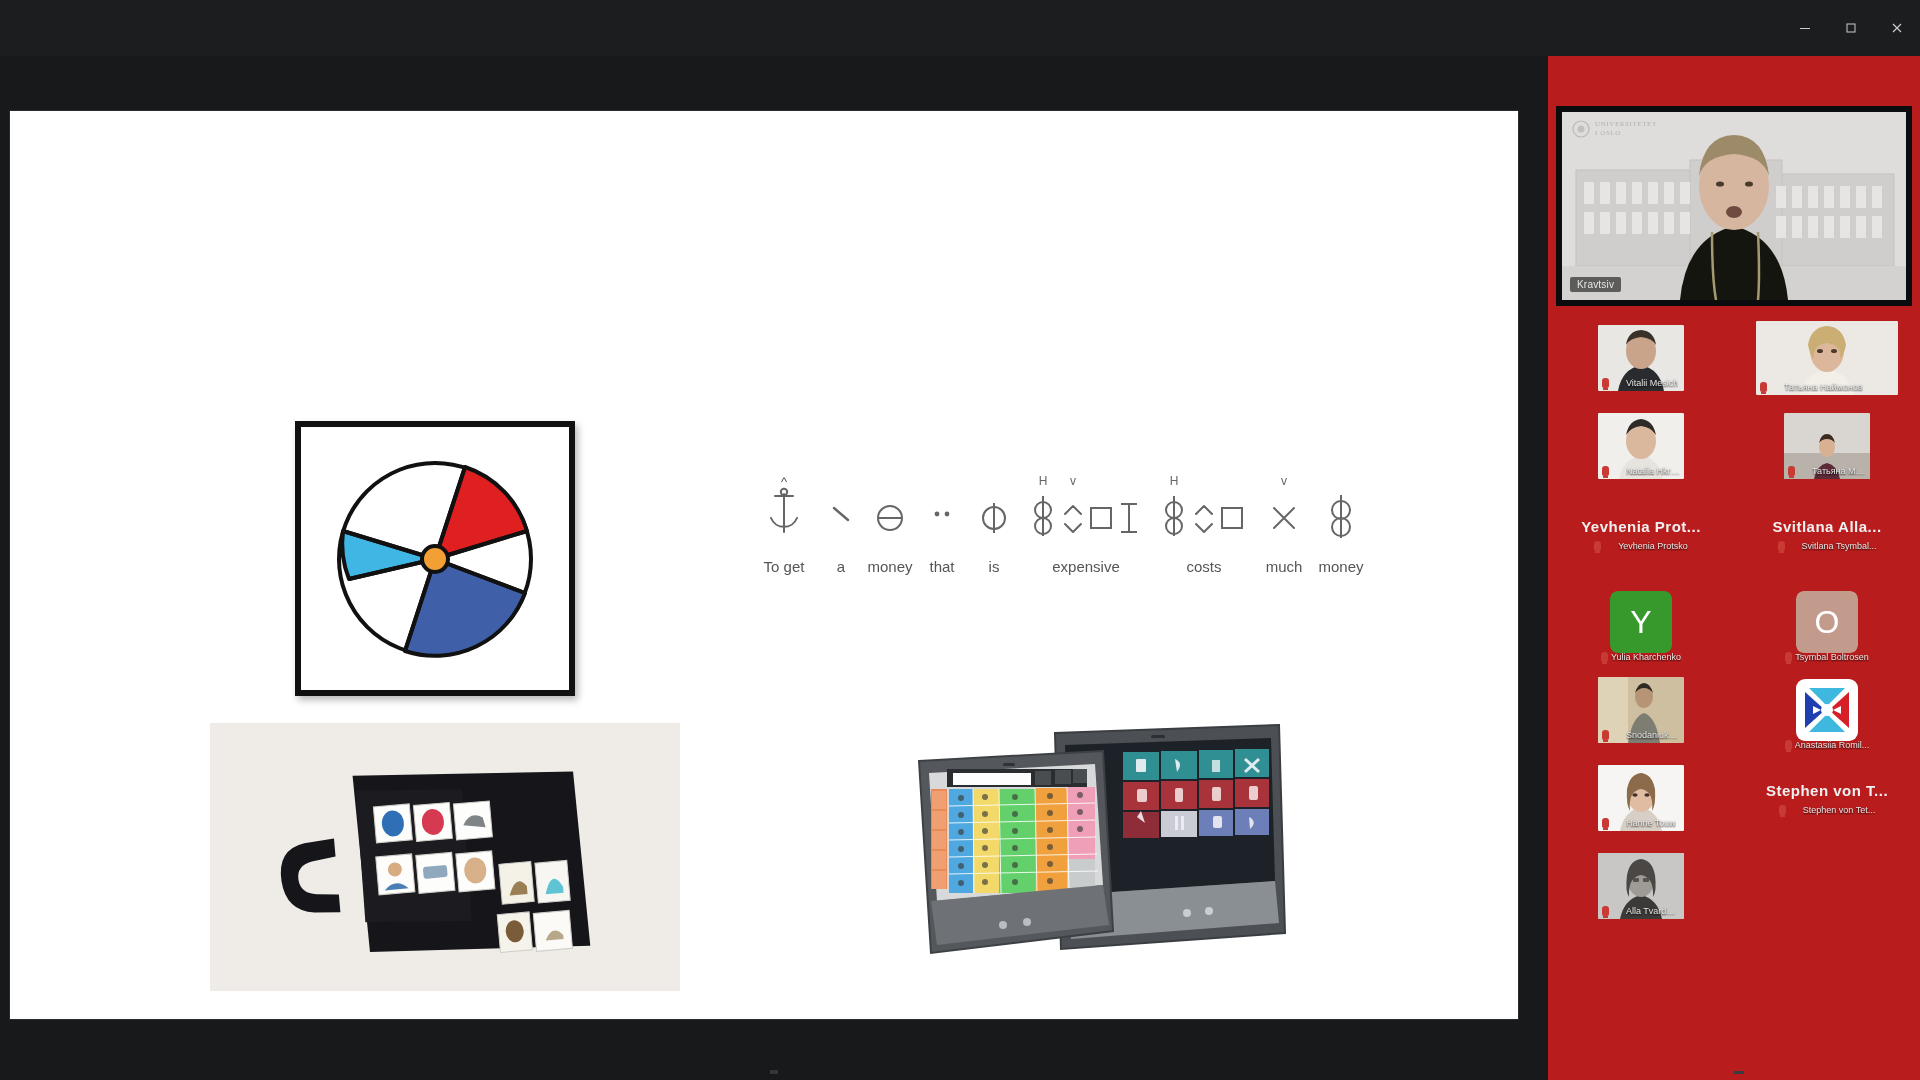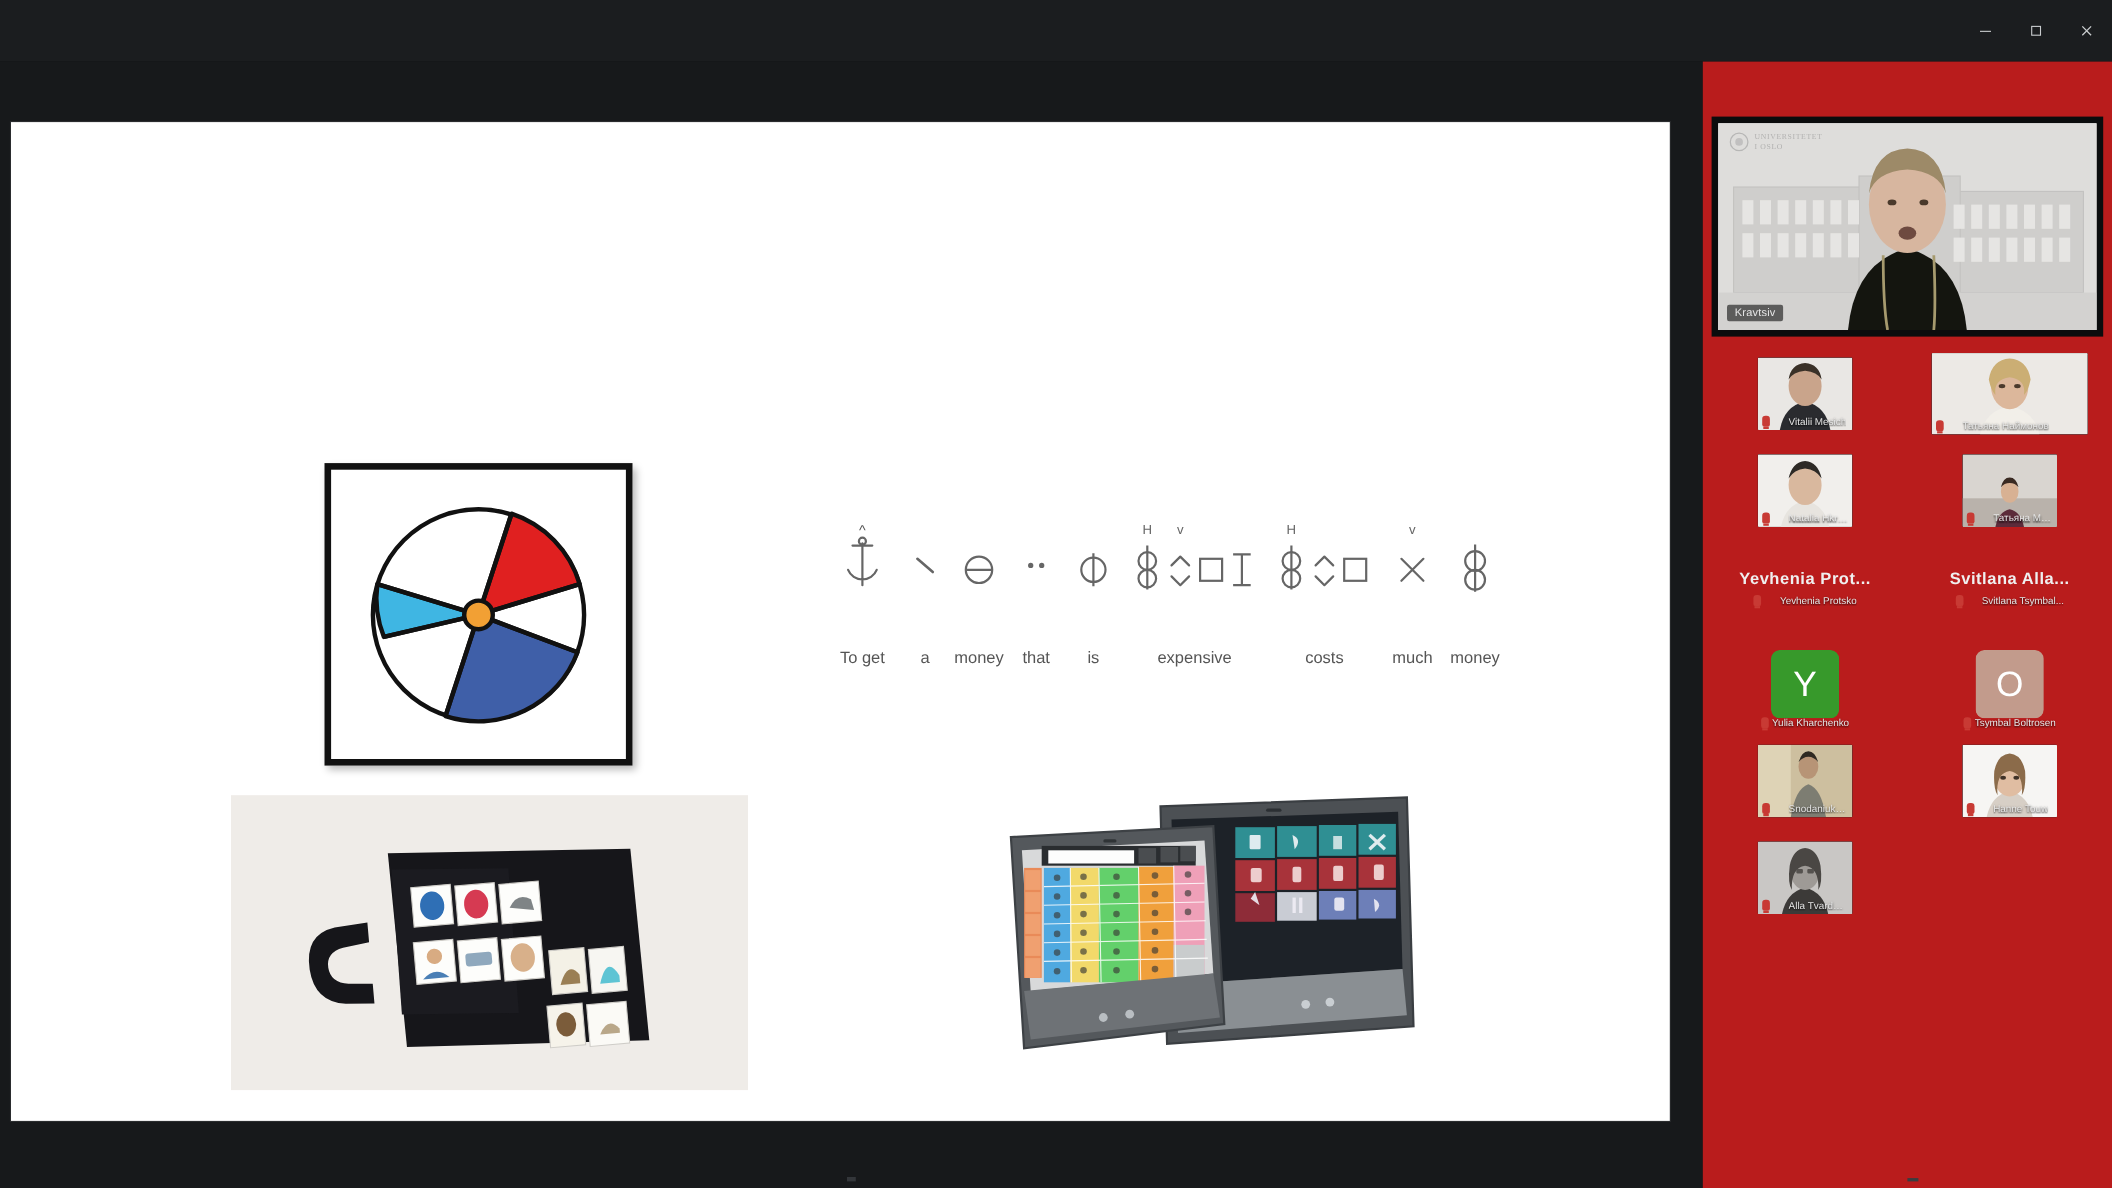--- a/index.html
+++ b/index.html
@@ -97,21 +97,20 @@
     display: flex;
     align-items: flex-start;
     margin-top: 14px;
   }
   .bliss-word {
     font-size: 15px;
     color: #555;
     text-align: center;
     font-family: "Liberation Sans", sans-serif;
     white-space: nowrap;
-    margin-top: 32px;
   }
 
   
   .commbook {
     position: absolute;
     left: 200px; top: 612px;
     width: 470px; height: 268px;
     background: #efece8;
     overflow: hidden;
   }
@@ -750,38 +749,65 @@
             <ellipse cx="46" cy="20" rx="9" ry="11" fill="#b79476"></ellipse>
             <path d="M37 16 q3 -10 9 -10 q6 0 9 10 q-4 -5 -9 -5 q-5 0 -9 5 z" fill="#2f2a22"></path>
           </svg>
           <div class="thumb-label">
             <span class="mic"></span>
             <span class="thumb-name">Snodaniuk Natalia</span>
           </div>
         </div>
       </div>
 
+      <div class="cell">
+        <div class="thumb square" style="background:transparent">
+          <div class="logo-avatar">
+            <svg width="56" height="56" viewBox="0 0 56 56">
+              <rect width="56" height="56" fill="#ffffff" rx="9"></rect>
+              <path d="M6 10 L6 46 L26 28 Z" fill="#1f3fb0"></path>
+              <path d="M50 10 L50 46 L30 28 Z" fill="#d61f26"></path>
+              <path d="M10 6 L46 6 L28 24 Z" fill="#3fb8e0"></path>
+              <path d="M10 50 L46 50 L28 32 Z" fill="#3fb8e0"></path>
+              <circle cx="28" cy="28" r="6" fill="#ffffff"></circle>
+              <path d="M14 24 l8 4 l-8 4 z" fill="#ffffff"></path>
+              <path d="M42 24 l-8 4 l8 4 z" fill="#ffffff"></path>
+            </svg>
+          </div>
+        </div>
+        <div class="below-label">
+          <span class="mic"></span>
+          <span class="thumb-name">Anastasiia Romil...</span>
+        </div>
+      </div>
 
       <div class="cell">
         <div class="thumb">
           <svg width="86" height="66" viewBox="0 0 86 66">
               <rect width="86" height="66" fill="#f6f5f3"></rect>
             <path d="M22 66 q4 -20 21 -24 q17 4 21 24 Z" fill="#d7cfc6"></path>
             <ellipse cx="43" cy="30" rx="14" ry="17" fill="#e0bda2"></ellipse>
             <path d="M29 24 q3 -15 14 -16 q11 1 14 16 q1 16 -3 22 q2 -20 -11 -22 q-13 2 -11 22 q-4 -6 -3 -22 z" fill="#8b6b4a"></path>
             <ellipse cx="37" cy="30" rx="2.6" ry="1.8" fill="#3f3228"></ellipse>
             <ellipse cx="49" cy="30" rx="2.6" ry="1.8" fill="#3f3228"></ellipse>
           </svg>
           <div class="thumb-label">
             <span class="mic"></span>
             <span class="thumb-name">Hanne Touw</span>
           </div>
         </div>
       </div>
 
+      <div class="cell namecell">
+        <div class="bigname">Stephen von T...</div>
+        <div class="thumb-label">
+          <span class="mic"></span>
+          <span class="thumb-name">Stephen von Tet...</span>
+        </div>
+      </div>
 
 
       <div class="cell">
         <div class="thumb">
           <svg width="86" height="66" viewBox="0 0 86 66">
               <rect width="86" height="66" fill="#b5b3b1"></rect>
             <rect x="0" y="0" width="86" height="66" fill="#c9c7c5"></rect>
             <path d="M22 66 q4 -20 21 -24 q17 4 21 24 Z" fill="#3c3a38"></path>
             <ellipse cx="43" cy="28" rx="13" ry="16" fill="#9e9a96"></ellipse>
             <path d="M29 22 q3 -15 14 -16 q11 1 14 16 q2 16 -2 22 q1 -20 -12 -22 q-13 2 -12 22 q-4 -6 -2 -22 z" fill="#4a4744"></path>

